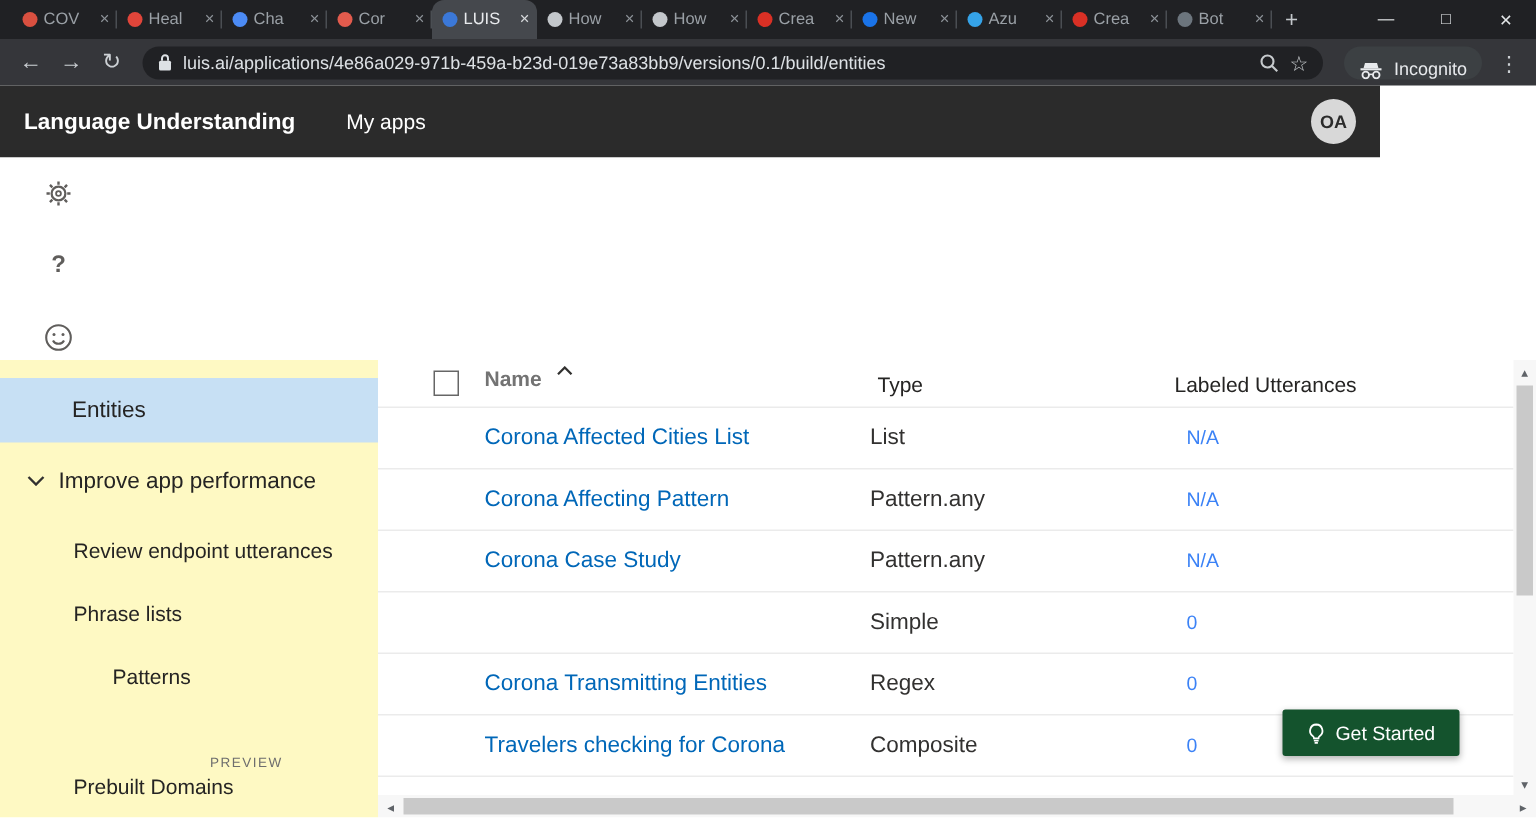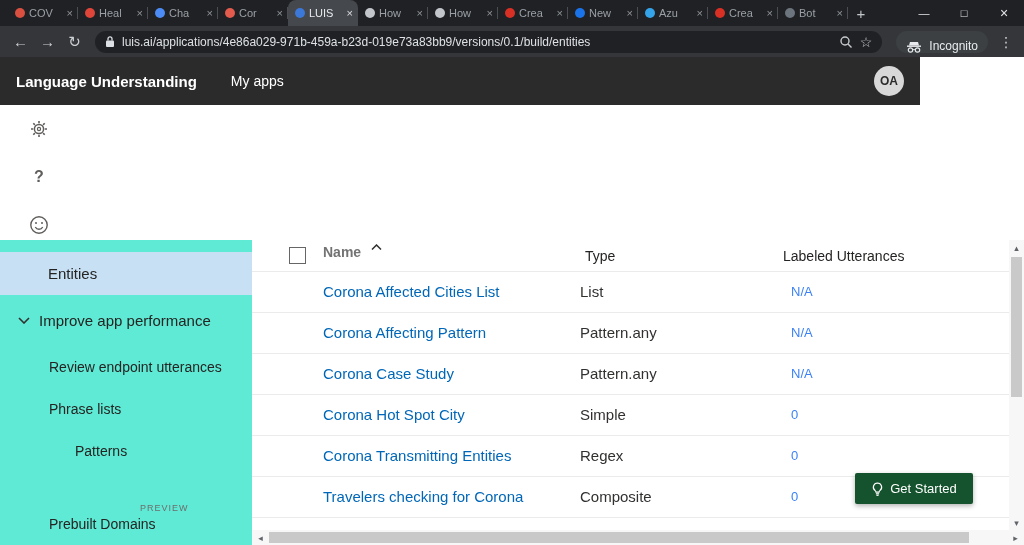--- a/index.html
+++ b/index.html
@@ -36,21 +36,21 @@
   #avatar{margin-left:auto;width:30px;height:30px;border-radius:50%;background:#d8d8d8;color:#2b2b2b;font-size:12px;font-weight:bold;display:flex;align-items:center;justify-content:center}
 
   
   #whitebar{position:absolute;top:105px;left:0;width:1024px;height:135px;background:#fff}
   .toolicon{position:absolute;left:28px;width:22px;height:22px;display:flex;align-items:center;justify-content:center;color:#605e5c}
   #icon-gear{top:13px}
   #icon-help{top:61px;font-size:16px;font-weight:bold}
   #icon-smiley{top:109px}
 
   
-  #sidebar{position:absolute;top:240px;left:0;width:252px;height:305px;background:#5eead4;color:#252423}
+  #sidebar{position:absolute;top:240px;left:0;width:252px;height:305px;background:#fef9c3;color:#252423}
   .sideitem{position:absolute;left:0;width:252px;display:flex;align-items:center;cursor:default}
   #side-entities{top:12px;height:43px;background:#c7e0f4;padding-left:48px;font-size:15px}
   #side-improve{top:60px;height:40px;padding-left:18px;gap:9px;font-size:15px}
   #side-review{top:107px;height:40px;padding-left:49px;font-size:14px}
   #side-phrase{top:149px;height:40px;padding-left:49px;font-size:14px}
   #side-patterns{top:191px;height:40px;padding-left:75px;font-size:14px}
   #side-preview-tag{position:absolute;top:263px;left:140px;font-size:9px;letter-spacing:1px;color:#6e6e6e}
   #side-prebuilt{top:270px;height:28px;padding-left:49px;font-size:14px}
 
   
@@ -267,21 +267,20 @@
       <a class="cell-name" href="#">Corona Affecting Pattern</a>
       <span class="cell-type">Pattern.any</span>
       <span class="cell-labeled">N/A</span>
     </div>
     <div class="trow">
       <a class="cell-name" href="#">Corona Case Study</a>
       <span class="cell-type">Pattern.any</span>
       <span class="cell-labeled">N/A</span>
     </div>
     <div class="trow">
-      <a class="cell-name" href="#">Corona Hot Spot City</a>
       <span class="cell-type">Simple</span>
       <span class="cell-labeled">0</span>
     </div>
     <div class="trow">
       <a class="cell-name" href="#">Corona Transmitting Entities</a>
       <span class="cell-type">Regex</span>
       <span class="cell-labeled">0</span>
     </div>
     <div class="trow">
       <a class="cell-name" href="#">Travelers checking for Corona</a>

